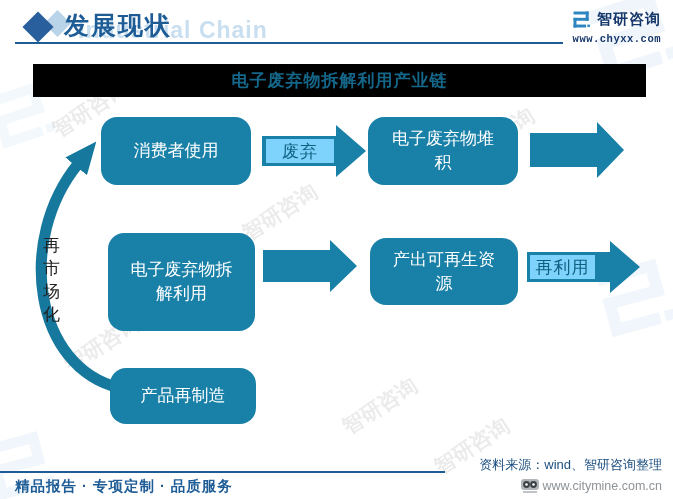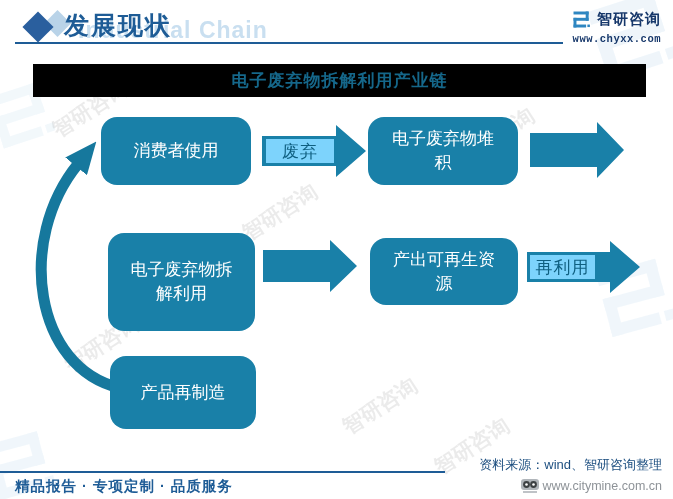--- a/index.html
+++ b/index.html
@@ -32,21 +32,21 @@
   .chart-title{position:absolute;left:33px;top:64px;width:613px;height:33px;line-height:33px;
                background:#000000;text-align:center;font-size:17px;font-weight:bold;color:#15678a;
                letter-spacing:1px;z-index:3;}
   .node{position:absolute;background:#1980a8;border-radius:16px;color:#fff;display:flex;
         align-items:center;justify-content:center;text-align:center;font-size:17px;
         line-height:24px;z-index:3;}
   .node-1{left:101px;top:117px;width:150px;height:68px;padding:0 20px;box-sizing:content-box;width:110px;}
   .node-2{left:368px;top:117px;width:110px;height:68px;padding:0 20px;}
   .node-3{left:108px;top:233px;width:109px;height:66px;padding:16px 19px;}
   .node-4{left:370px;top:238px;width:110px;height:67px;padding:0 19px;}
-  .node-5{left:110px;top:356px;width:106px;height:73px;padding:0 20px;}
+  .node-5{left:110px;top:368px;width:106px;height:56px;padding:0 20px;}
   .arrow-svg{position:absolute;z-index:2;}
   .arrow-label{position:absolute;background:#7dd3fc;display:flex;align-items:center;justify-content:center;
                font-size:17px;color:#0f5f80;z-index:4;letter-spacing:1px;}
   .label-discard{left:266px;top:139px;width:68px;height:24px;}
   .label-reuse{left:530px;top:255px;width:65px;height:24px;}
   .cycle-label{position:absolute;left:42px;top:234px;width:19px;font-size:17px;line-height:23px;
                color:#222;font-family:"Liberation Serif","DejaVu Serif",serif;word-break:break-all;
                text-align:center;z-index:4;}
 
   
@@ -140,20 +140,21 @@
   <div class="arrow-label label-reuse">再利用</div>
 
   <svg class="arrow-svg" style="left:14px;top:128px;" width="120" height="275">
     <defs>
       <marker id="cyc-head" markerUnits="userSpaceOnUse" markerWidth="32" markerHeight="28" refX="3" refY="14" orient="auto">
         <path d="M0,0 L32,14 L0,28 Z" fill="#16789d"></path>
       </marker>
     </defs>
     <path d="M106,260 C 20,240 2,112 64,36" fill="none" stroke="#16789d" stroke-width="11" marker-end="url(#cyc-head)"></path>
   </svg>
+  <div class="cycle-label">再市场化</div>
 
   <div class="foot-line"></div>
   <div class="services">精品报告 · 专项定制 · 品质服务</div>
   <div class="source">资料来源：wind、智研咨询整理</div>
   <div class="site">
     <svg width="18" height="14" viewBox="0 0 18 14">
       <rect x="0" y="0" width="18" height="11" rx="3" fill="#b0b5ba"></rect>
       <circle cx="5.5" cy="5.5" r="3.4" fill="#3c4043"></circle>
       <circle cx="12.5" cy="5.5" r="3.4" fill="#3c4043"></circle>
       <circle cx="5.5" cy="5.5" r="1.3" fill="#ffffff"></circle>

